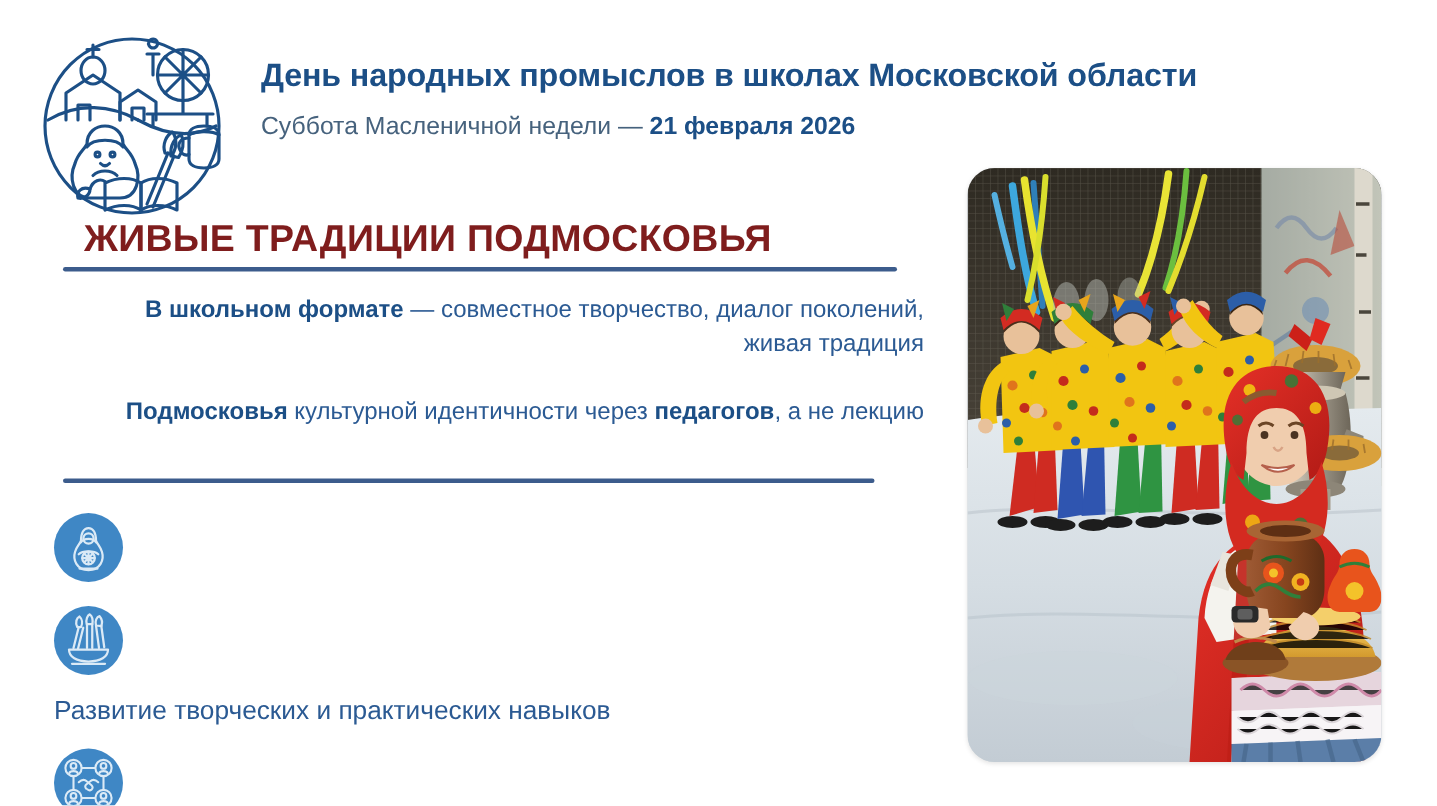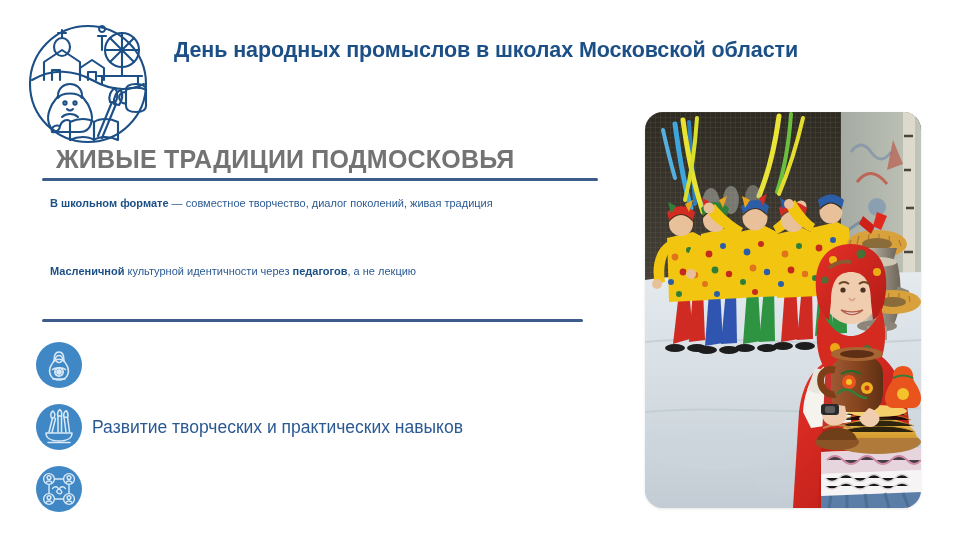--- a/index.html
+++ b/index.html
@@ -66,21 +66,21 @@
     top: 130px;
     width: 640px;
     height: 407px;
   }
   .section-title {
     position: absolute;
     left: 56px;
     top: 15px;
     font-size: 25px;
     font-weight: bold;
-    color: #737373;
+    color: #7f1d1d;
     letter-spacing: 0.2px;
     white-space: nowrap;
   }
   .rule {
     position: absolute;
     height: 3px;
     background: #3c5c8c;
     border-radius: 2px;
   }
   .rule-1 {
@@ -91,23 +91,24 @@
   .rule-2 {
     left: 42px;
     top: 189px;
     width: 541px;
   }
 
   .para {
     position: absolute;
     left: 50px;
     width: 566px;
-    font-size: 11px;
+    font-size: 16px;
     line-height: 1.42;
     color: #2b5a93;
+    text-align: right;
   }
   .para b {
     font-weight: bold;
     color: #1c4f86;
   }
   .para-1 { top: 66px; }
   .para-2 { top: 134px; }
 
   
   .bullets {
@@ -134,21 +135,21 @@
     justify-content: center;
     margin-right: 10px;
   }
   .bullet-text {
     font-size: 17.5px;
     line-height: 1.33;
     color: #2b5a93;
     padding-top: 1px;
   }
   .bullet--b1 .bullet-text { padding-top: 0px; }
-  .bullet--b2 { margin-top: 4px; }
+  .bullet--b2 { margin-top: 4px; flex-direction: column; }
   .bullet--b2 .bullet-text { padding-top: 12px; }
   .bullet--b3 { margin-top: 10px; }
   .bullet--b3 .bullet-text { padding-top: 12px; }
 
   
   .photo-frame {
     position: absolute;
     left: 645px;
     top: 112px;
     width: 276px;
@@ -209,33 +210,34 @@
 
           <path d="M108 92 L108 76 C108 72, 112 70, 118 70 C124 70, 128 72, 128 76 L128 92 C128 96, 124 98, 118 98 C112 98, 108 96, 108 92 Z"></path>
           <path d="M108 78 C102 78, 100 82, 102 86 C103 89, 106 90, 108 89"></path>
           <path d="M108 76 C112 73, 124 73, 128 76"></path>
         </g>
       </svg>
     </div>
 
     <div class="header-text">
       <div class="header-title">День народных промыслов в школах Московской области</div>
+      <div class="header-sub"><span>Суббота Масленичной недели — </span><b>21 февраля 2026</b></div>
     </div>
 
   </div>
 
   <div class="left-col">
 
     <div class="section-title">ЖИВЫЕ ТРАДИЦИИ ПОДМОСКОВЬЯ</div>
 
     <div class="rule rule-1"></div>
 
     <div class="para para-1"><b>В школьном формате</b><span> — совместное творчество, диалог поколений, живая традиция</span></div>
 
-    <div class="para para-2"><b>Масленичной</b><span> культурной идентичности через </span><b>педагогов</b><span>, а не лекцию</span></div>
+    <div class="para para-2"><b>Подмосковья</b><span> культурной идентичности через </span><b>педагогов</b><span>, а не лекцию</span></div>
 
     <div class="rule rule-2"></div>
 
     <div class="bullets">
 
       <div class="bullet bullet--b1">
         <div class="bullet-icon">
           <svg viewBox="0 0 46 46" width="46" height="46" aria-hidden="true">
             <g fill="none" stroke="#dbeaf6" stroke-width="1.5" stroke-linecap="round" stroke-linejoin="round">
               <path d="M23 38 C15 38, 12.5 31, 14 26 C15 22.5, 17 21, 18 18.5 C18 13, 20 10, 23 10 C26 10, 28 13, 28 18.5 C29 21, 31 22.5, 32 26 C33.5 31, 31 38, 23 38 Z"></path>

